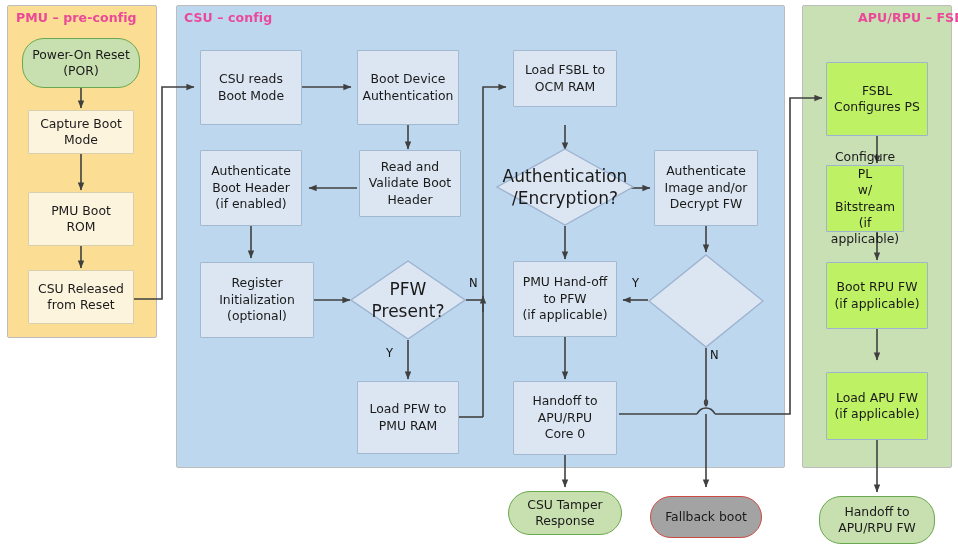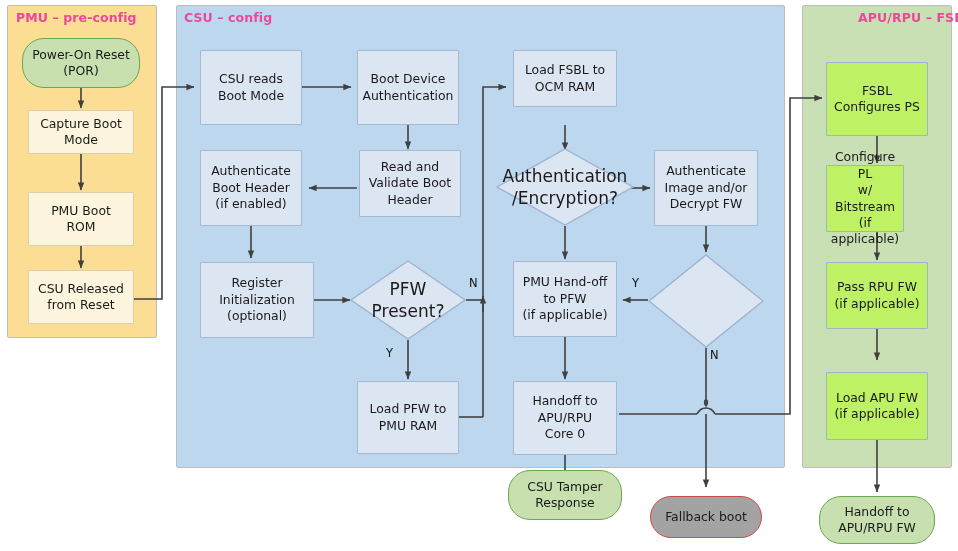--- a/index.html
+++ b/index.html
@@ -255,27 +255,27 @@
 APU/RPU
 Core 0</div>
 
   <div class="node proc bluegrey" style="left:826px;top:62px;width:102px;height:74px;">FSBL
 Configures PS</div>
 
   <div class="node proc bluegrey" style="left:826px;top:165px;width:78px;height:67px;">Configure PL
 w/ Bitstream
 (if applicable)</div>
 
-  <div class="node proc bluegrey" style="left:826px;top:262px;width:102px;height:67px;">Pass RPU FW
+  <div class="node proc bluegrey" style="left:826px;top:262px;width:102px;height:67px;">Boot RPU FW
 (if applicable)</div>
 
   <div class="node proc bluegrey" style="left:826px;top:372px;width:102px;height:68px;">Load APU FW
 (if applicable)</div>
 
-  <div class="node term" style="left:508px;top:470px;width:114px;height:50px;">CSU Tamper
+  <div class="node term" style="left:508px;top:491px;width:114px;height:44px;">CSU Tamper
 Response</div>
 
   <div class="node term red" style="left:650px;top:496px;width:112px;height:42px;">Fallback boot</div>
 
   <div class="node term" style="left:819px;top:496px;width:116px;height:48px;">Handoff to
 APU/RPU FW</div>
 
   <div class="edge-label" style="left:386px;top:346px;">Y</div>
   <div class="edge-label" style="left:469px;top:276px;">N</div>
   <div class="edge-label" style="left:632px;top:276px;">Y</div>

